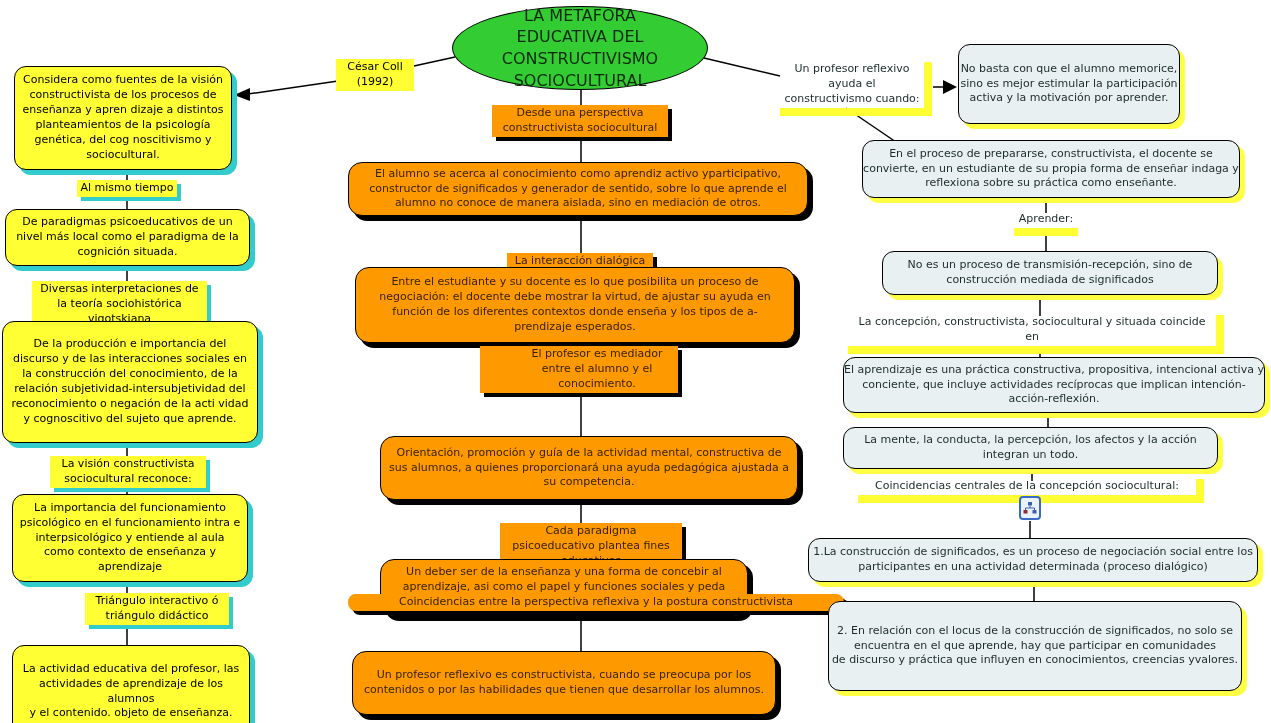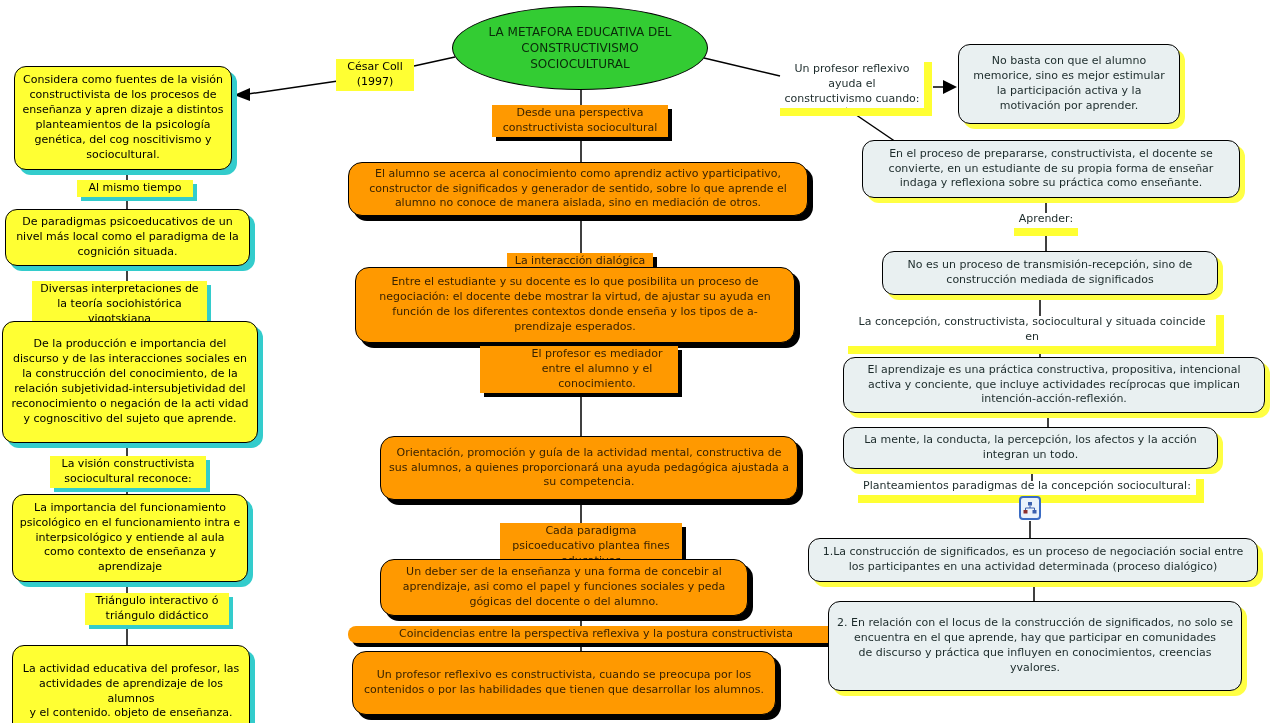--- a/index.html
+++ b/index.html
@@ -30,32 +30,32 @@
     box-shadow:5px 5px 0 var(--black);padding:3px 8px;color:#3a2300;
   }
   
   .olabel{
     background:var(--orange);box-shadow:4px 4px 0 var(--black);
     padding:1px 4px;color:#3a2300;
   }
   
   .gbox{
     background:var(--gray);border:1.5px solid #000;border-radius:12px;
-    box-shadow:5px 5px 0 var(--yellowshadow);padding:3px 8px;color:#1c2b2b;
+    box-shadow:5px 5px 0 var(--yellowshadow);padding:3px 0;color:#1c2b2b;
   }
   
   .rlabel{
     background:transparent;border-bottom:8px solid var(--yellow);
     padding:0 4px 1px 4px;color:#1c2b2b;
   }
   .rightbar{border-right:8px solid var(--yellow);}
   
   .ellipse{
     background:var(--green);border:1.5px solid #000;border-radius:50%;
-    color:#0a2a0a;font-size:12px;padding:0 24px;
+    color:#0a2a0a;font-size:16px;padding:0 24px;
   }
   .preline{white-space:pre-line;}
   .res-icon{
     background:#e9f1fb;border:2px solid #3a6bc4;border-radius:4px;
     padding:0;
   }
 </style>
 </head>
 <body>
 
@@ -83,53 +83,53 @@
     <line x1="1040" y1="296" x2="1040" y2="316" stroke="#000" stroke-width="1.5"></line>
     <line x1="1040" y1="350" x2="1040" y2="359" stroke="#000" stroke-width="1.5"></line>
     <line x1="1048" y1="414" x2="1048" y2="428" stroke="#000" stroke-width="1.5"></line>
     <line x1="1032" y1="470" x2="1032" y2="481" stroke="#000" stroke-width="1.5"></line>
     <line x1="1030" y1="521" x2="1030" y2="539" stroke="#000" stroke-width="1.5"></line>
     <line x1="1034" y1="583" x2="1034" y2="602" stroke="#000" stroke-width="1.5"></line>
   </svg>
 
   <div class="node ellipse" style="left:452px;top:6px;width:256px;height:84px;">LA METAFORA EDUCATIVA DEL CONSTRUCTIVISMO SOCIOCULTURAL</div>
 
-  <div class="node ylabel-plain" style="left:336px;top:59px;width:78px;">César Coll (1997)</div>
+  <div class="node ylabel-plain" style="left:336px;top:59px;width:78px;">César Coll (1992)</div>
 
   <div class="node ybox" style="left:14px;top:66px;width:218px;height:104px;">Considera como fuentes de la visión constructivista de los procesos de enseñanza y apren dizaje a distintos planteamientos de la psicología genética, del cog noscitivismo y sociocultural.</div>
-  <div class="node ylabel" style="left:77px;top:180px;width:116px;">Al mismo tiempo</div>
+  <div class="node ylabel" style="left:77px;top:180px;width:100px;">Al mismo tiempo</div>
   <div class="node ybox" style="left:5px;top:209px;width:245px;height:57px;">De paradigmas psicoeducativos de un nivel más local como el paradigma de la cognición situada.</div>
   <div class="node ylabel" style="left:32px;top:281px;width:175px;">Diversas interpretaciones de la teoría sociohistórica vigotskiana</div>
   <div class="node ybox" style="left:2px;top:321px;width:256px;height:122px;">De la producción e importancia del discurso y de las interacciones sociales en la construcción del conocimiento, de la relación subjetividad-intersubjetividad del reconocimiento o negación de la acti vidad y cognoscitivo del sujeto que aprende.</div>
   <div class="node ylabel" style="left:50px;top:456px;width:156px;">La visión constructivista sociocultural reconoce:</div>
   <div class="node ybox" style="left:12px;top:494px;width:236px;height:88px;">La importancia del funcionamiento psicológico en el funcionamiento intra e interpsicológico y entiende al aula como contexto de enseñanza y aprendizaje</div>
   <div class="node ylabel" style="left:58px;top:593px;width:144px;margin-left:27px;">Triángulo interactivo ó triángulo didáctico</div>
   <div class="node ybox preline" style="left:12px;top:645px;width:238px;height:93px;">La actividad educativa del profesor, las actividades de aprendizaje de los alumnos
 y el contenido. objeto de enseñanza.</div>
 
   <div class="node olabel" style="left:492px;top:105px;width:176px;">Desde una perspectiva constructivista sociocultural</div>
   <div class="node obox" style="left:348px;top:162px;width:460px;height:54px;">El alumno se acerca al conocimiento como aprendiz activo yparticipativo, constructor de significados y generador de sentido, sobre lo que aprende el alumno no conoce de manera aislada, sino en mediación de otros.</div>
   <div class="node olabel" style="left:507px;top:237px;width:146px;margin-top:16px;">La interacción dialógica</div>
   <div class="node obox" style="left:355px;top:267px;width:440px;height:76px;">Entre el estudiante y su docente es lo que posibilita un proceso de negociación: el docente debe mostrar la virtud, de ajustar su ayuda en función de los diferentes contextos donde enseña y los tipos de a- prendizaje esperados.</div>
   <div class="node olabel" style="left:480px;top:346px;width:198px;padding-left:40px;">El profesor es mediador entre el alumno y el conocimiento.</div>
   <div class="node obox" style="left:380px;top:436px;width:418px;height:64px;">Orientación, promoción y guía de la actividad mental, constructiva de sus alumnos, a quienes proporcionará una ayuda pedagógica ajustada a su competencia.</div>
   <div class="node olabel" style="left:500px;top:523px;width:182px;">Cada paradigma psicoeducativo plantea fines educativos</div>
   <div class="node obox" style="left:380px;top:559px;width:368px;height:57px;">Un deber ser de la enseñanza y una forma de concebir al aprendizaje, asi como el papel y funciones sociales y peda gógicas del docente o del alumno.</div>
-  <div class="node olabel" style="left:348px;top:626px;width:496px;border-radius:8px;">Coincidencias entre la perspectiva reflexiva y la postura constructivista</div>
+  <div class="node olabel" style="left:348px;top:594px;width:496px;border-radius:8px;">Coincidencias entre la perspectiva reflexiva y la postura constructivista</div>
   <div class="node obox" style="left:352px;top:651px;width:424px;height:64px;">Un profesor reflexivo es constructivista, cuando se preocupa por los contenidos o por las habilidades que tienen que desarrollar los alumnos.</div>
 
   <div class="node rlabel rightbar" style="left:780px;top:62px;width:152px;">Un profesor reflexivo ayuda el constructivismo cuando:</div>
   <div class="node gbox" style="left:958px;top:44px;width:222px;height:80px;">No basta con que el alumno memorice, sino es mejor estimular la participación activa y la motivación por aprender.</div>
   <div class="node gbox" style="left:862px;top:140px;width:378px;height:58px;">En el proceso de prepararse, constructivista, el docente se convierte, en un estudiante de su propia forma de enseñar indaga y reflexiona sobre su práctica como enseñante.</div>
   <div class="node rlabel" style="left:1014px;top:212px;width:64px;">Aprender:</div>
   <div class="node gbox" style="left:882px;top:251px;width:336px;height:44px;">No es un proceso de transmisión-recepción, sino de construcción mediada de significados</div>
   <div class="node rlabel rightbar" style="left:848px;top:315px;width:376px;">La concepción, constructivista, sociocultural y situada coincide en</div>
   <div class="node gbox" style="left:843px;top:357px;width:422px;height:56px;">El aprendizaje es una práctica constructiva, propositiva, intencional activa y conciente, que incluye actividades recíprocas que implican intención-acción-reflexión.</div>
   <div class="node gbox" style="left:843px;top:427px;width:375px;height:42px;">La mente, la conducta, la percepción, los afectos y la acción integran un todo.</div>
-  <div class="node rlabel rightbar" style="left:858px;top:479px;width:346px;">Planteamientos paradigmas de la concepción sociocultural:</div>
+  <div class="node rlabel rightbar" style="left:858px;top:479px;width:346px;">Coincidencias centrales de la concepción sociocultural:</div>
 
   <div class="node res-icon" style="left:1019px;top:496px;width:22px;height:24px;">
     <svg width="14" height="14" viewBox="0 0 14 14">
       <rect x="5" y="1" width="4" height="3.5" fill="#3a5fae"></rect>
       <line x1="7" y1="4.5" x2="7" y2="7" stroke="#3a5fae" stroke-width="1"></line>
       <line x1="2.5" y1="7" x2="11.5" y2="7" stroke="#3a5fae" stroke-width="1"></line>
       <line x1="2.5" y1="7" x2="2.5" y2="9" stroke="#3a5fae" stroke-width="1"></line>
       <line x1="11.5" y1="7" x2="11.5" y2="9" stroke="#3a5fae" stroke-width="1"></line>
       <rect x="0.5" y="9" width="4" height="3.5" fill="#8c2e2e"></rect>
       <rect x="9.5" y="9" width="4" height="3.5" fill="#3a5fae"></rect>

